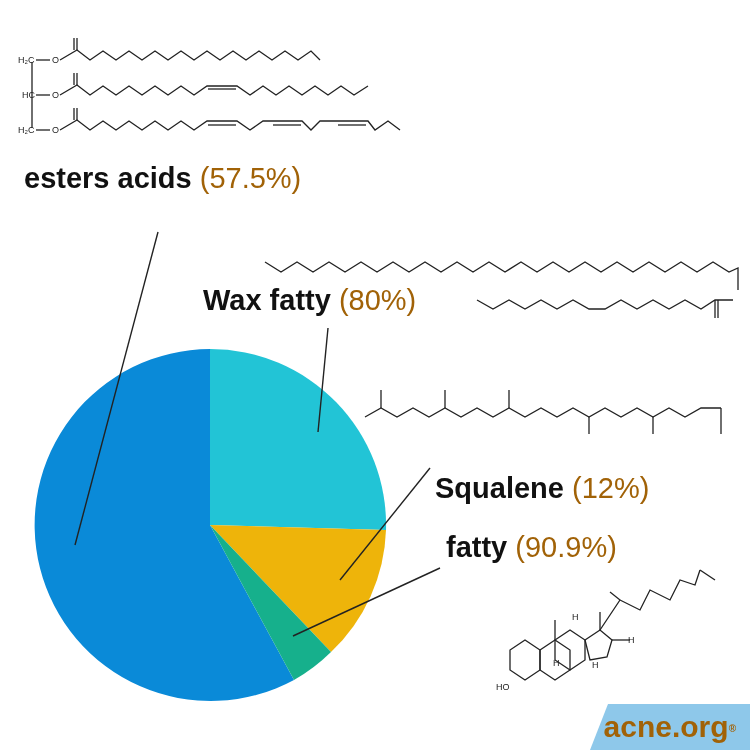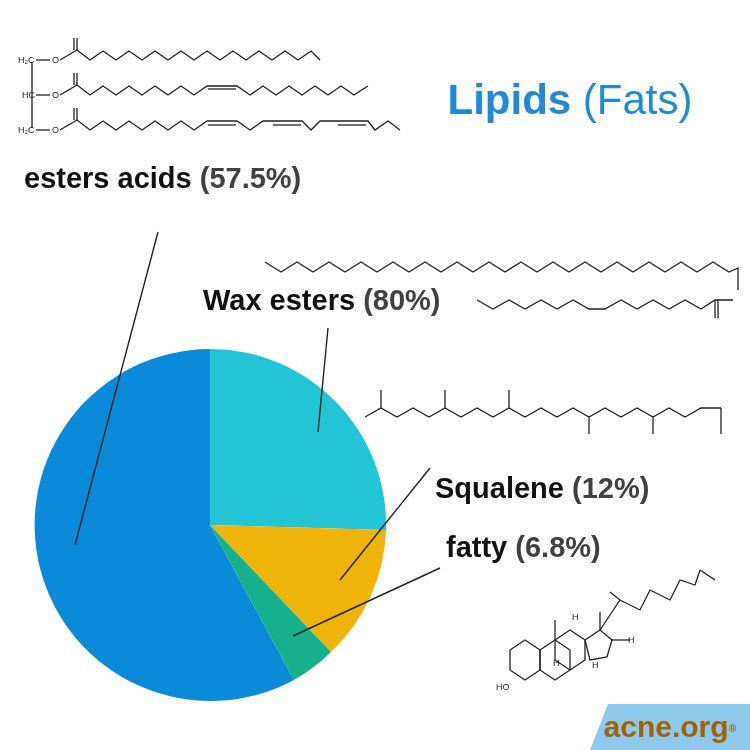--- a/index.html
+++ b/index.html
@@ -3,47 +3,46 @@
 <meta charset="utf-8">
 <style>
   html, body { margin:0; padding:0; background:#ffffff; }
   body { width:750px; height:750px; position:relative; overflow:hidden; font-family:"Liberation Sans", sans-serif; color:#111; }
   .abs { position:absolute; }
   .title { left:420px; top:74px; width:300px; text-align:center; color:#1f8bd6; font-size:42px; line-height:52px; }
   .title b { font-weight:bold; }
   .title .light { font-weight:normal; }
   .label { font-size:29px; line-height:36px; color:#111; }
   .label b { font-weight:bold; }
-  .label .pct { font-weight:bold; color:#404040; }
+  .label .pct { font-weight:normal; color:#a16207; }
   svg { position:absolute; left:0; top:0; }
   .logo { position:absolute; right:0; bottom:0; width:160px; height:46px; }
   .logo-text { position:absolute; right:14px; bottom:4px; color:#a16207; font-size:30px; font-weight:bold; line-height:38px; }
   .logo-text sup { font-size:10px; vertical-align:top; position:relative; top:2px; }
 </style>
 </head>
 <body>
 
 <div class="abs title">
-  <div><b>Lipids</b> <span class="light">(Fats)</span></div>
 </div>
 
 <div class="abs label" style="left:24px; top:160px;">
   <div><b>esters acids</b> <span class="pct">(57.5%)</span></div>
 </div>
 
 <div class="abs label" style="left:203px; top:282px;">
-  <b>Wax esters</b> <span class="pct">(80%)</span>
+  <b>Wax fatty</b> <span class="pct">(80%)</span>
 </div>
 
 <div class="abs label" style="left:435px; top:442px;margin-top:28px;">
   <b>Squalene</b> <span class="pct">(12%)</span>
 </div>
 
 <div class="abs label" style="left:446px; top:529px;">
-  <div><b>fatty</b> <span class="pct">(6.8%)</span></div>
+  <div><b>fatty</b> <span class="pct">(90.9%)</span></div>
 </div>
 
 <svg width="750" height="750" viewBox="0 0 750 750" style="z-index:0">
   <g>
 
     <path fill="#0a8ad8" d="M210,525 L210,349 A176,176 0 1,0 294,680 Z"></path>
     <path fill="#22c4d6" d="M210,525 L210,349 A176,176 0 0,1 386,530 Z"></path>
     <path fill="#eeb40a" d="M210,525 L386,530 A176,176 0 0,1 331,652 Z"></path>
     <path fill="#16b08c" d="M210,525 L331,652 A176,176 0 0,1 294,680 Z"></path>
   </g>

